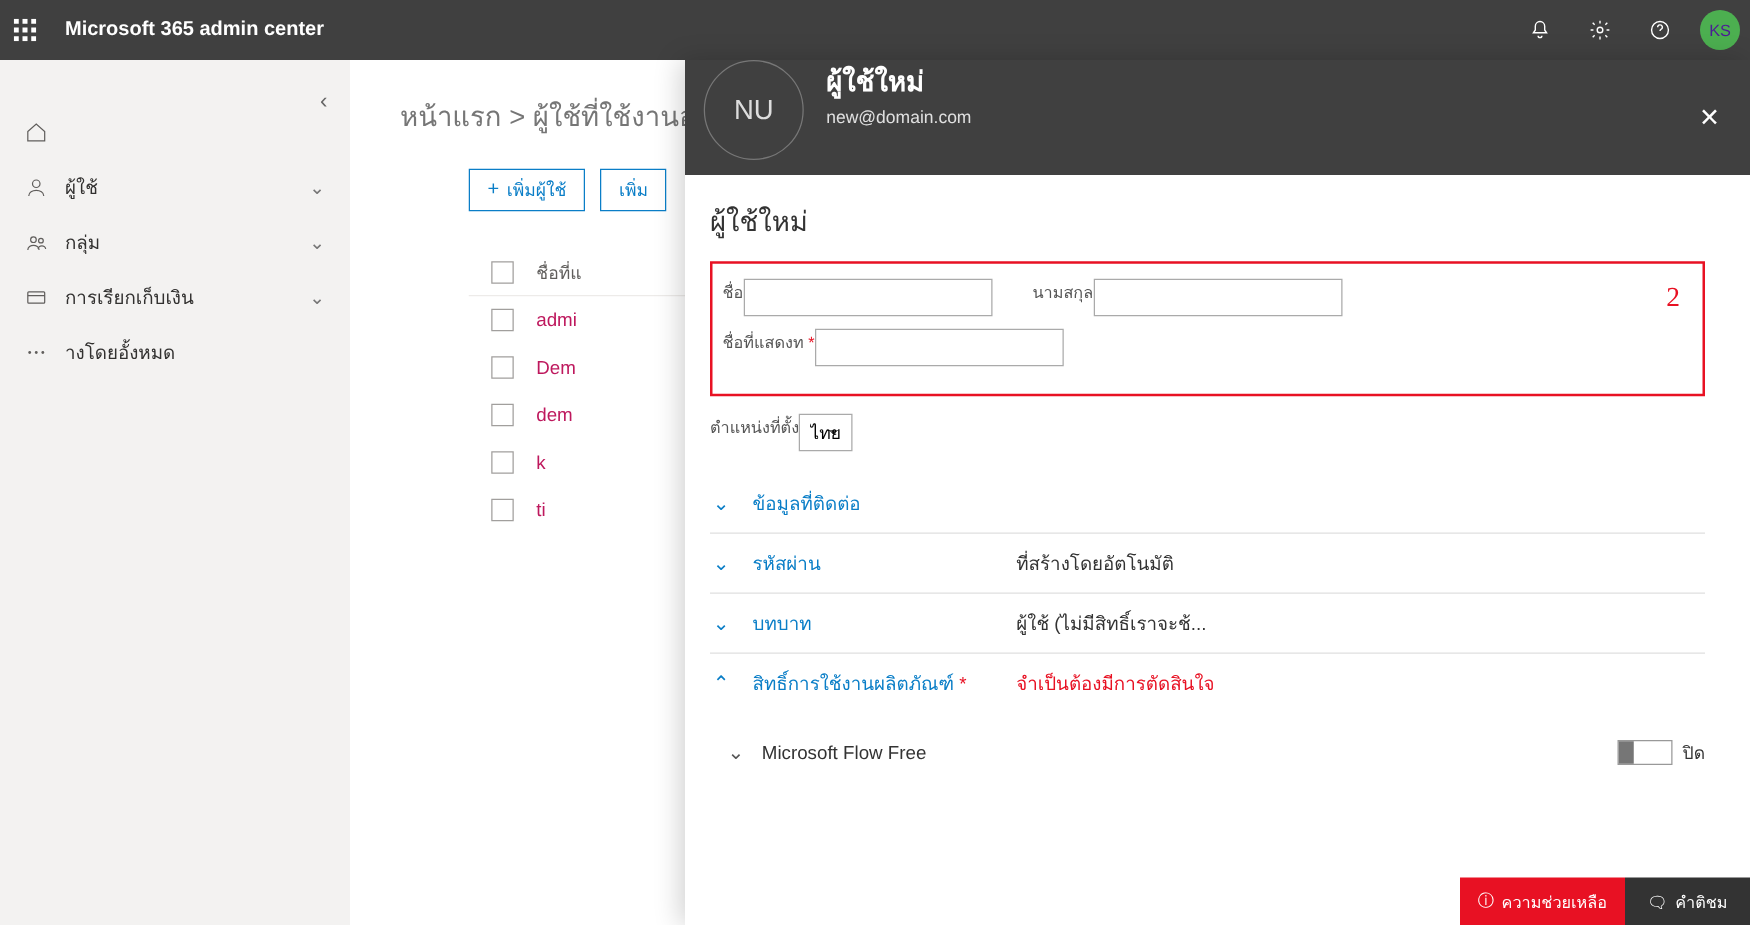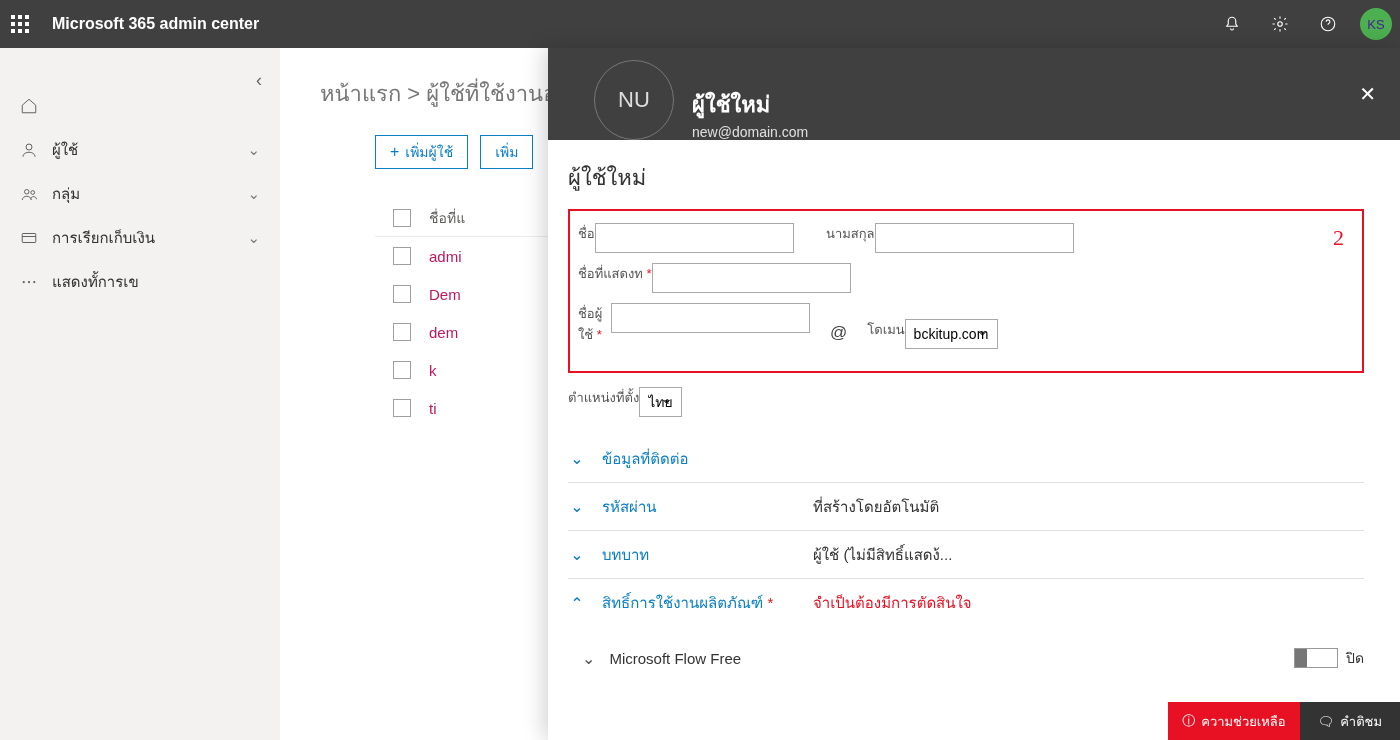--- a/index.html
+++ b/index.html
@@ -38,21 +38,21 @@
 .uhead { display: flex; align-items: center; height: 38px; border-bottom: 1px solid #edebe9; }
 .uhead .cbx, .urow .cbx { width: 18px; height: 18px; border: 1px solid #a19f9d; margin: 0 18px; cursor: pointer; }
 .uhead .col-name { color: #605e5c; font-size: 14px; }
 .urow { display: flex; align-items: center; height: 38px; }
 .urow .col-name { font-size: 15px; color: #be185d; }
 .page-hint-title { text-align: center; color: #0a7ec7; font-size: 18px; margin-top: 60px; }
 .page-hint-sub { text-align: center; color: #555; font-size: 14px; margin-top: 24px; }
 
 
 .flyout { position: absolute; top: 48px; right: 0; bottom: 0; width: 852px; background: #fff; box-shadow: -4px 0 20px rgba(0,0,0,.18); display: flex; flex-direction: column; }
-.fly-header { height: 92px; background: #404040; display: flex; align-items: flex-end; padding: 0 46px; color: #fff; position: relative; }
+.fly-header { height: 92px; background: #404040; display: flex; align-items: flex-start; padding: 0 15px; color: #fff; position: relative; }
 .fly-avatar { width: 80px; height: 80px; border-radius: 50%; border: 1px solid #777; background: #404040; display: flex; align-items: center; justify-content: center; font-size: 22px; color: #ddd; margin-right: 18px; }
 .fly-htitle { font-size: 22px; font-weight: 600; }
 .fly-hsub { font-size: 14px; color: #e0e0e0; margin-top: 2px; }
 .fly-close { position: absolute; right: 24px; top: 34px; cursor: pointer; color: #fff; font-size: 20px; font-weight: 300; }
 
 .fly-body { flex: 1; padding: 20px 36px 0 20px; overflow: hidden; position: relative; }
 .section-title { font-family: Georgia, serif; font-size: 22px; color: #333; margin-bottom: 14px; }
 
 .redbox { border: 2.5px solid #e81123; padding: 12px 38px 12px 8px; position: relative; }
 .redbox .anno { position: absolute; right: 18px; top: 14px; color: #e81123; font-size: 22px; font-family: Georgia, serif; }
@@ -171,21 +171,21 @@
       <span class="chev">⌄</span>
     </div>
     <div class="nav-item">
       <span class="nicon">
           <svg viewBox="0 0 24 24">
             <circle cx="5" cy="12" r="1.5" fill="#605e5c" stroke="none"></circle>
             <circle cx="12" cy="12" r="1.5" fill="#605e5c" stroke="none"></circle>
             <circle cx="19" cy="12" r="1.5" fill="#605e5c" stroke="none"></circle>
           </svg>
         </span>
-      <span class="nlabel">แสดงทั้การเข</span>
+      <span class="nlabel">างโดยอั้งหมด</span>
     </div>
   </div>
 
   <div class="page">
     <div class="breadcrumb">หน้าแรก &gt; ผู้ใช้ที่ใช้งานอ</div>
     <div class="toolbar-row" style="margin-left:55px;">
       <button class="btn-outline">
           <span class="plus">+</span>
           <span>เพิ่มผู้ใช้</span>
         </button>
@@ -249,51 +249,40 @@
           <span class="flabel">นามสกุล</span>
           <input class="txt" style="">
         </div>
       </div>
 
       <div class="field" style="width:480px; margin-bottom:10px;">
         <span class="flabel"><span>ชื่อที่แสดงท</span> <span class="req">*</span></span>
         <input class="txt" style="">
       </div>
 
-      <div class="field-row" style="align-items:flex-end;">
-        <div class="field" style="width:232px;">
-          <span class="flabel"><span>ชื่อผู้ใช้</span> <span class="req">*</span></span>
-          <input class="txt" style="">
-        </div>
-        <span class="at">@</span>
-        <div class="field" style="width:222px;">
-          <span class="flabel">โดเมน</span>
-          <select class="sel"><option>bckitup.com</option></select>
-        </div>
-      </div>
     </div>
 
     <div class="field field-single" style="width:480px;">
       <span class="flabel">ตำแหน่งที่ตั้ง</span>
       <select class="sel"><option>ไทย</option></select>
     </div>
 
     <div class="expand-row">
       <span class="exp-chev">⌄</span>
       <span class="exp-label">ข้อมูลที่ติดต่อ</span>
     </div>
     <div class="expand-row">
       <span class="exp-chev">⌄</span>
       <span class="exp-label">รหัสผ่าน</span>
       <span class="exp-val">ที่สร้างโดยอัตโนมัติ</span>
     </div>
     <div class="expand-row">
       <span class="exp-chev">⌄</span>
       <span class="exp-label">บทบาท</span>
-      <span class="exp-val">ผู้ใช้ (ไม่มีสิทธิ์แสดง้...</span>
+      <span class="exp-val">ผู้ใช้ (ไม่มีสิทธิ์เราจะช้...</span>
     </div>
     <div class="expand-row" style="border-bottom:none;">
       <span class="exp-chev">⌃</span>
       <span class="exp-label"><span>สิทธิ์การใช้งานผลิตภัณฑ์</span> <span class="req">*</span></span>
       <span class="exp-val red">จำเป็นต้องมีการตัดสินใจ</span>
     </div>
 
     <div class="license-sub">
       <div class="lic-row">
         <span class="lic-chev">⌄</span>

